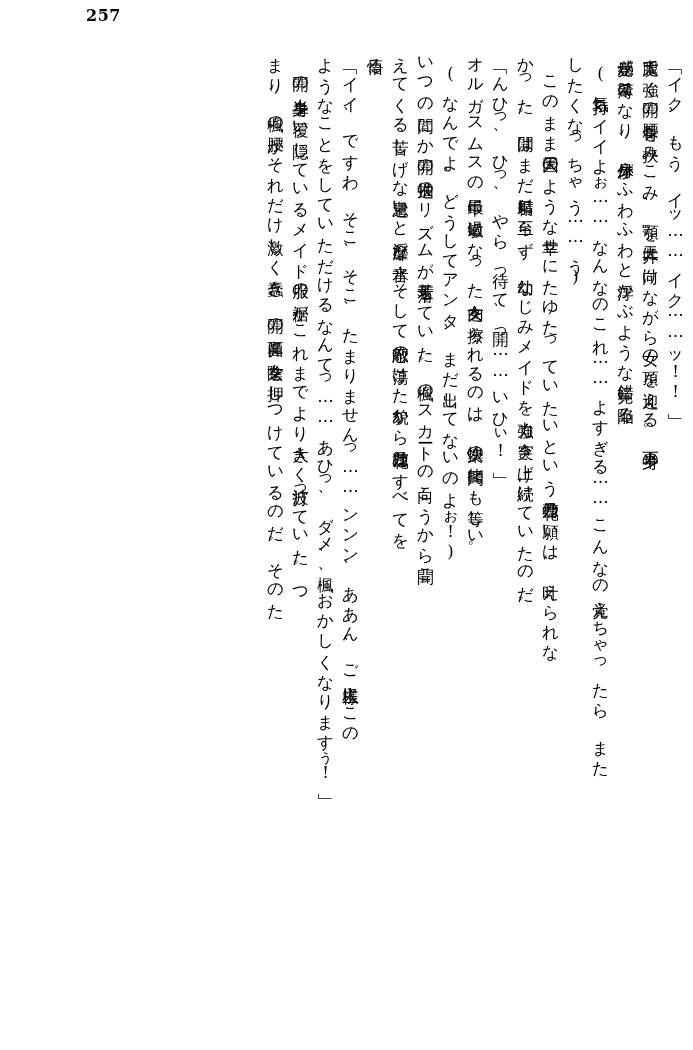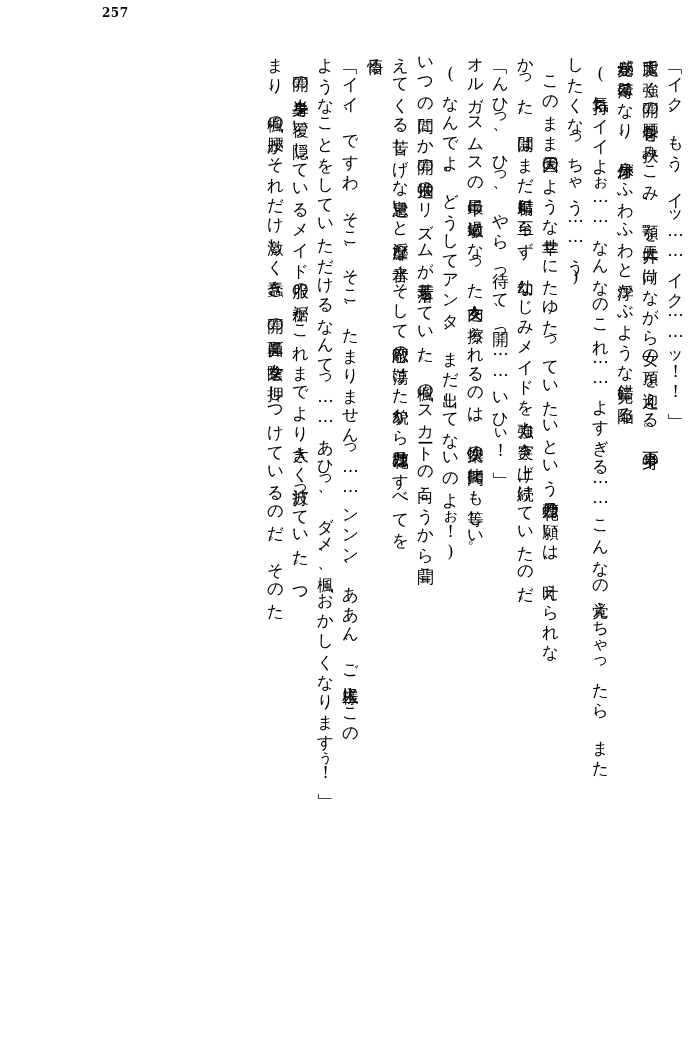--- a/index.html
+++ b/index.html
@@ -17,22 +17,22 @@
   }
   .page {
     width: 693px;
     height: 1050px;
     position: relative;
     box-sizing: border-box;
   }
   .page-number {
     position: absolute;
     top: 6px;
-    left: 102px;
-    font-size: 12px;
+    left: 86px;
+    font-size: 16px;
     font-family: "DejaVu Serif", "Liberation Serif", serif;
     font-weight: bold;
     letter-spacing: 0.5px;
   }
   .body-text {
     position: absolute;
     top: 46px;
     left: 18px;
     right: 10px;
     height: 950px;

